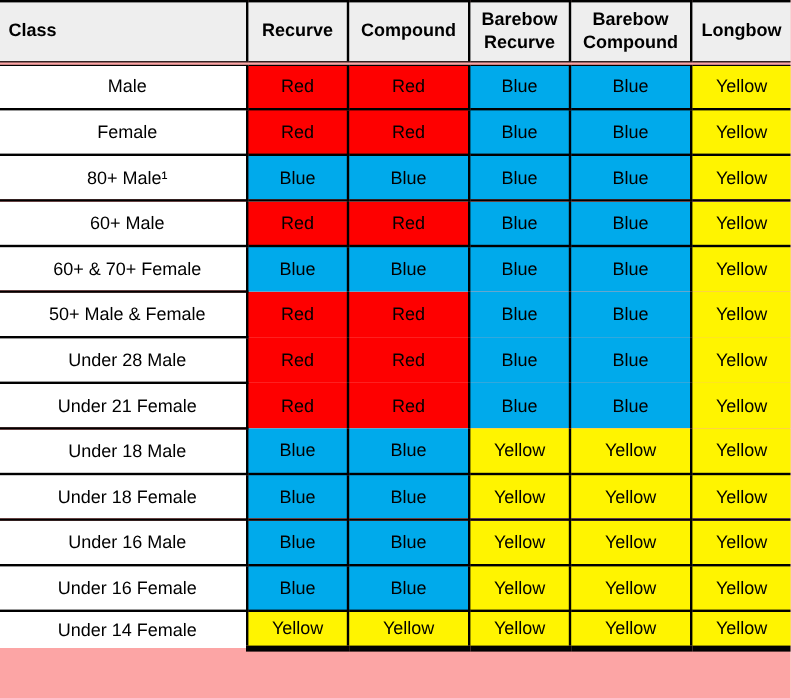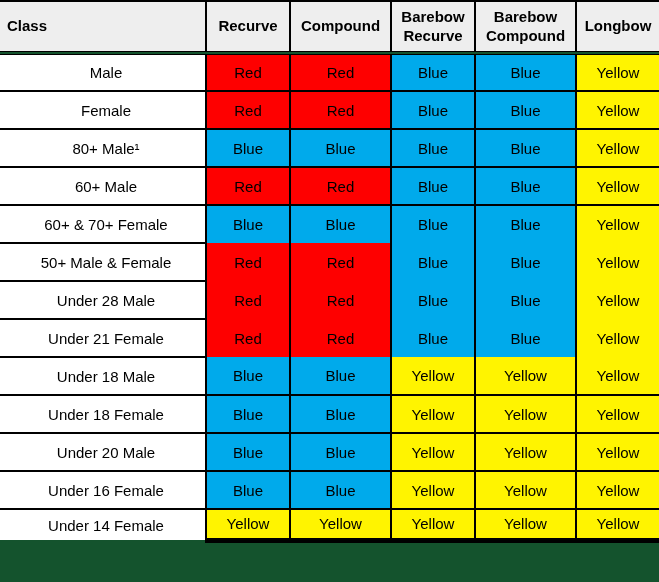--- a/index.html
+++ b/index.html
@@ -1,16 +1,16 @@
 <!DOCTYPE html>
 <html><head>
 <meta charset="utf-8">
 <style>
   html,body{margin:0;padding:0;background:#fff;color:#000;font-family:"Liberation Sans",sans-serif;}
-  .wrap{width:659px;height:582px;overflow:hidden;background:#14532d;}
+  .wrap{width:659px;height:582px;overflow:hidden;background:#fca5a5;}
   table{border-collapse:collapse;table-layout:fixed;width:659px;}
   th,td{border:2px solid #000;font-size:15px;overflow:hidden;vertical-align:middle;padding:0;}
   thead tr{height:52px;}
   thead th{background:#eeeeee;border-bottom:4px double #000;font-weight:bold;text-align:center;line-height:1.25;}
   th.h-class{text-align:left;padding-left:7px;}
   tbody tr{height:38px;}
   tbody tr.last{height:31px;}
   td.cls{text-align:center;padding-left:7px;background:#ffffff;}
   td.cc{text-align:center;}
   .c-red{background:#fe0000;}
@@ -120,21 +120,21 @@
     </tr>
     <tr>
       <td class="cls first-col">Under 18 Female</td>
       <td class="cc c-blue">Blue</td>
       <td class="cc c-blue">Blue</td>
       <td class="cc c-yellow">Yellow</td>
       <td class="cc c-yellow">Yellow</td>
       <td class="cc c-yellow last-col">Yellow</td>
     </tr>
     <tr>
-      <td class="cls first-col">Under 20 Male</td>
+      <td class="cls first-col">Under 16 Male</td>
       <td class="cc c-blue">Blue</td>
       <td class="cc c-blue">Blue</td>
       <td class="cc c-yellow">Yellow</td>
       <td class="cc c-yellow">Yellow</td>
       <td class="cc c-yellow last-col">Yellow</td>
     </tr>
     <tr>
       <td class="cls first-col">Under 16 Female</td>
       <td class="cc c-blue">Blue</td>
       <td class="cc c-blue">Blue</td>

